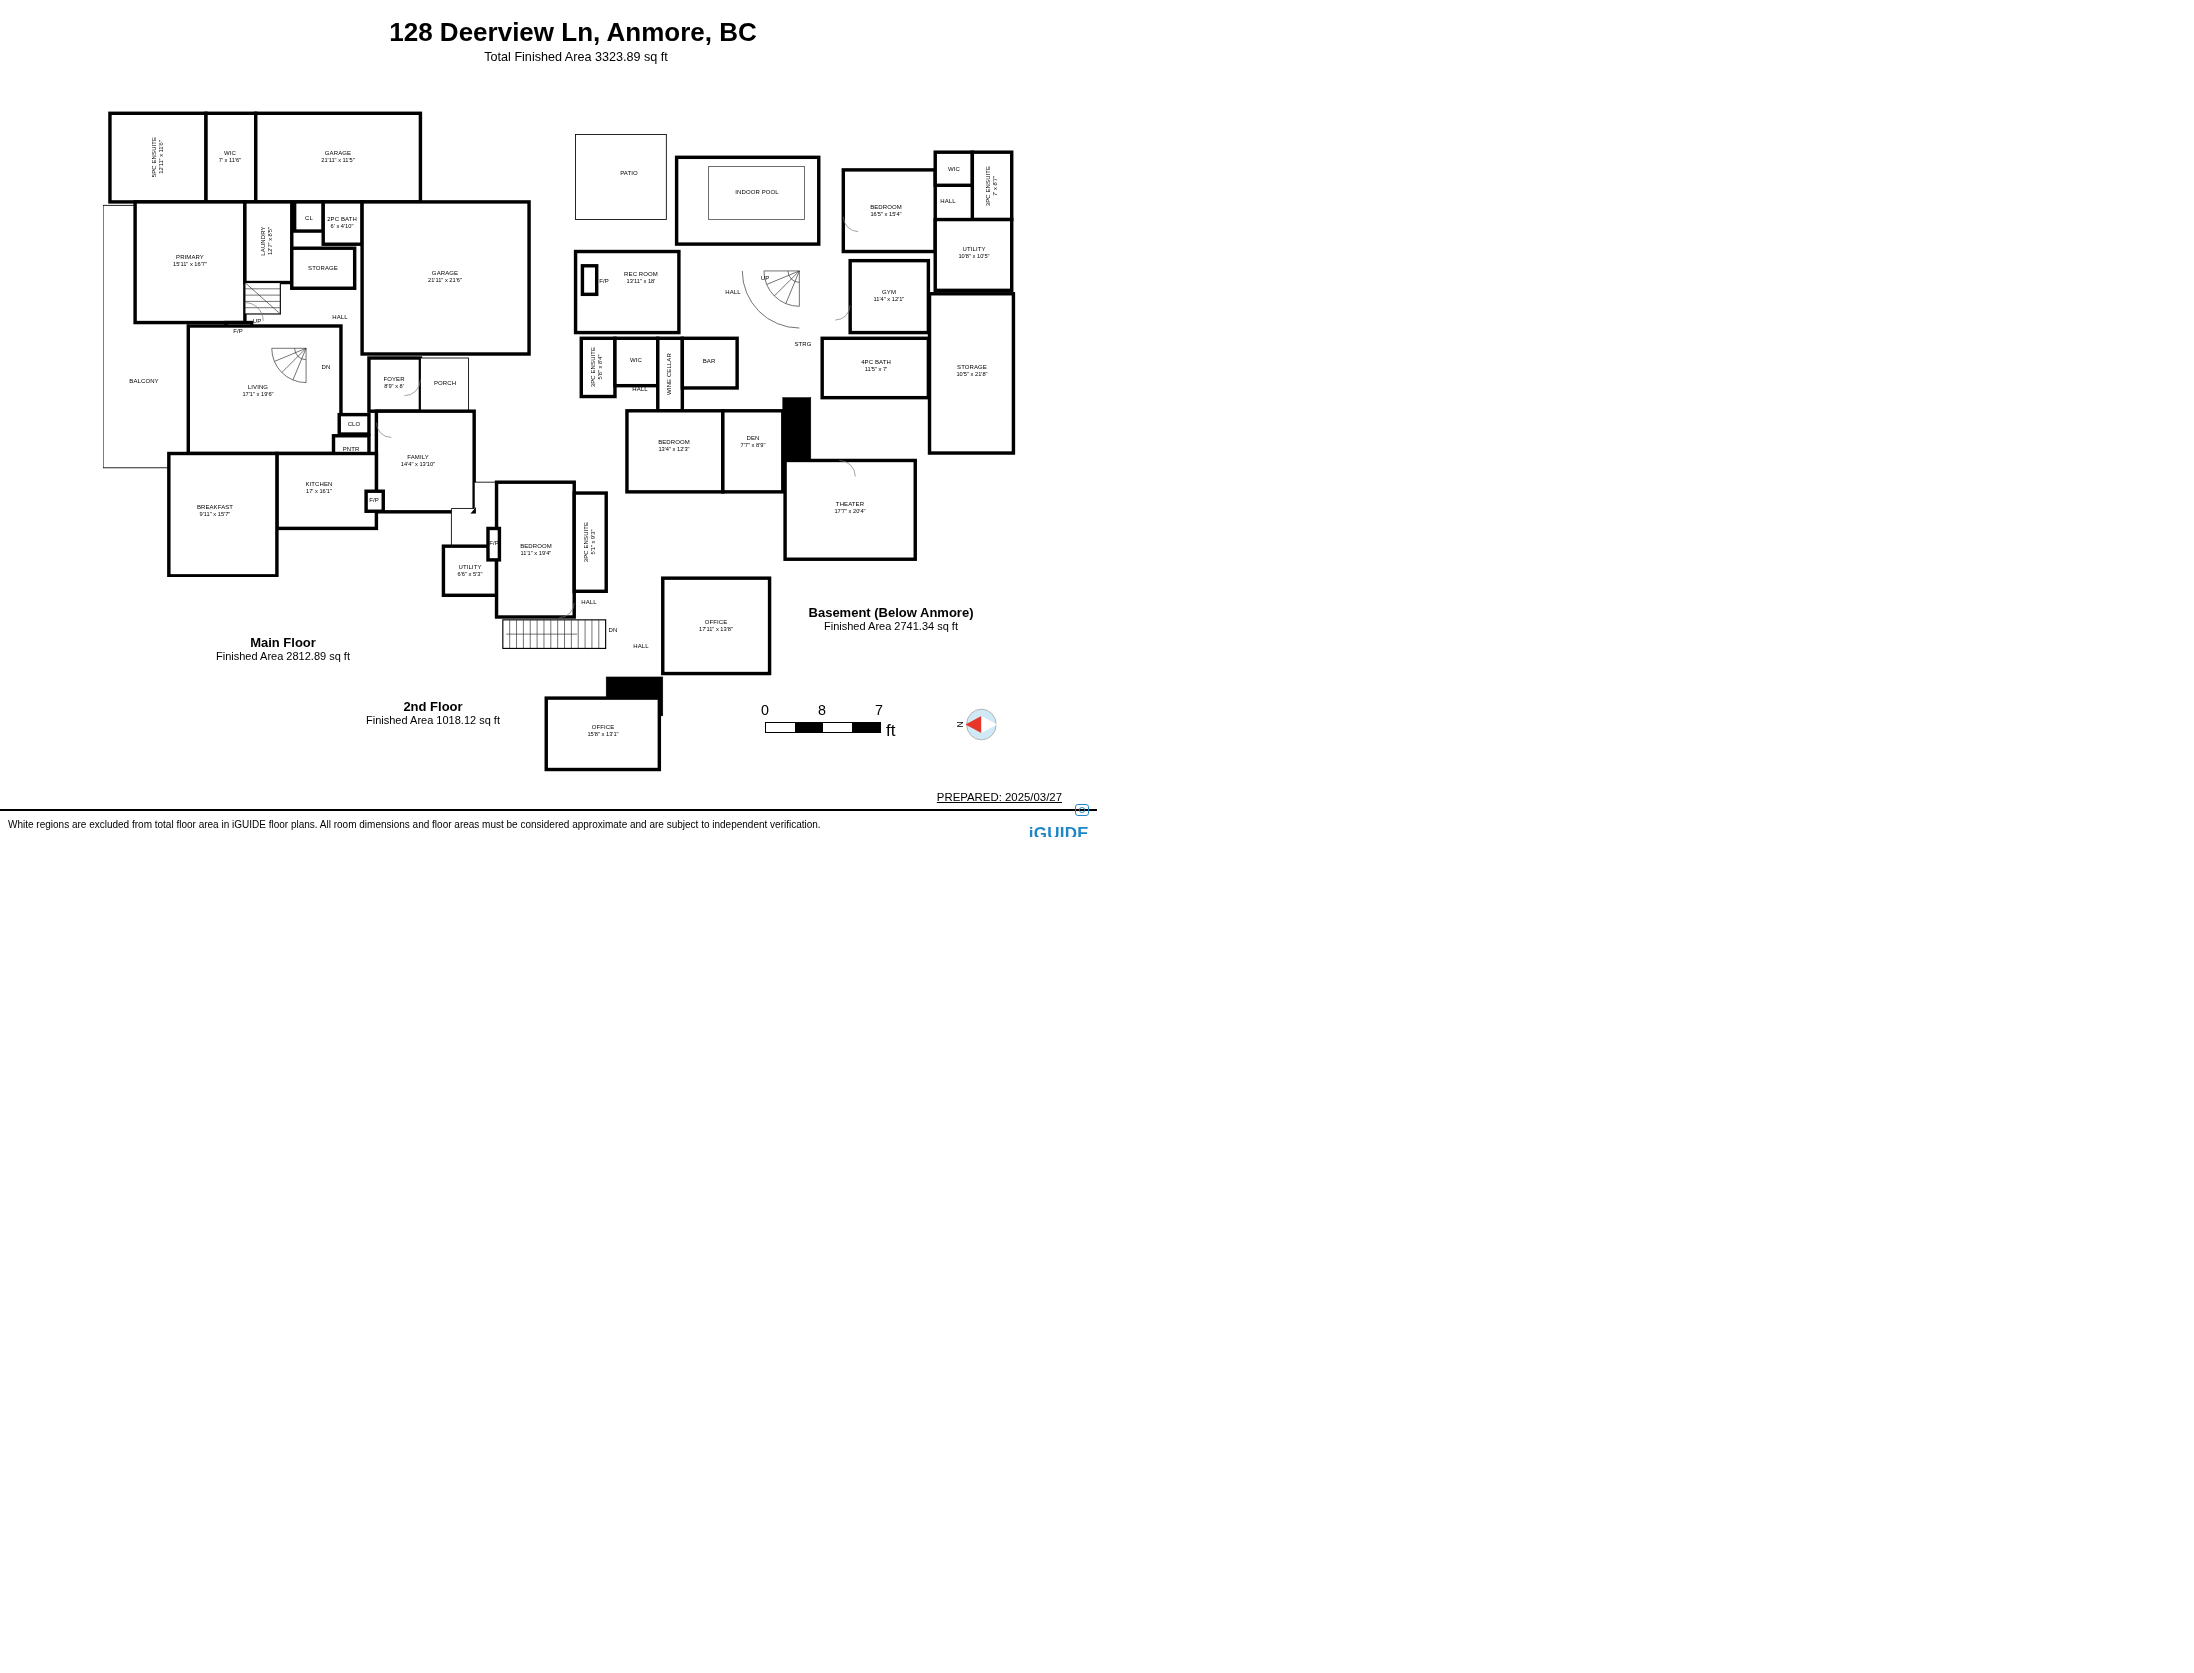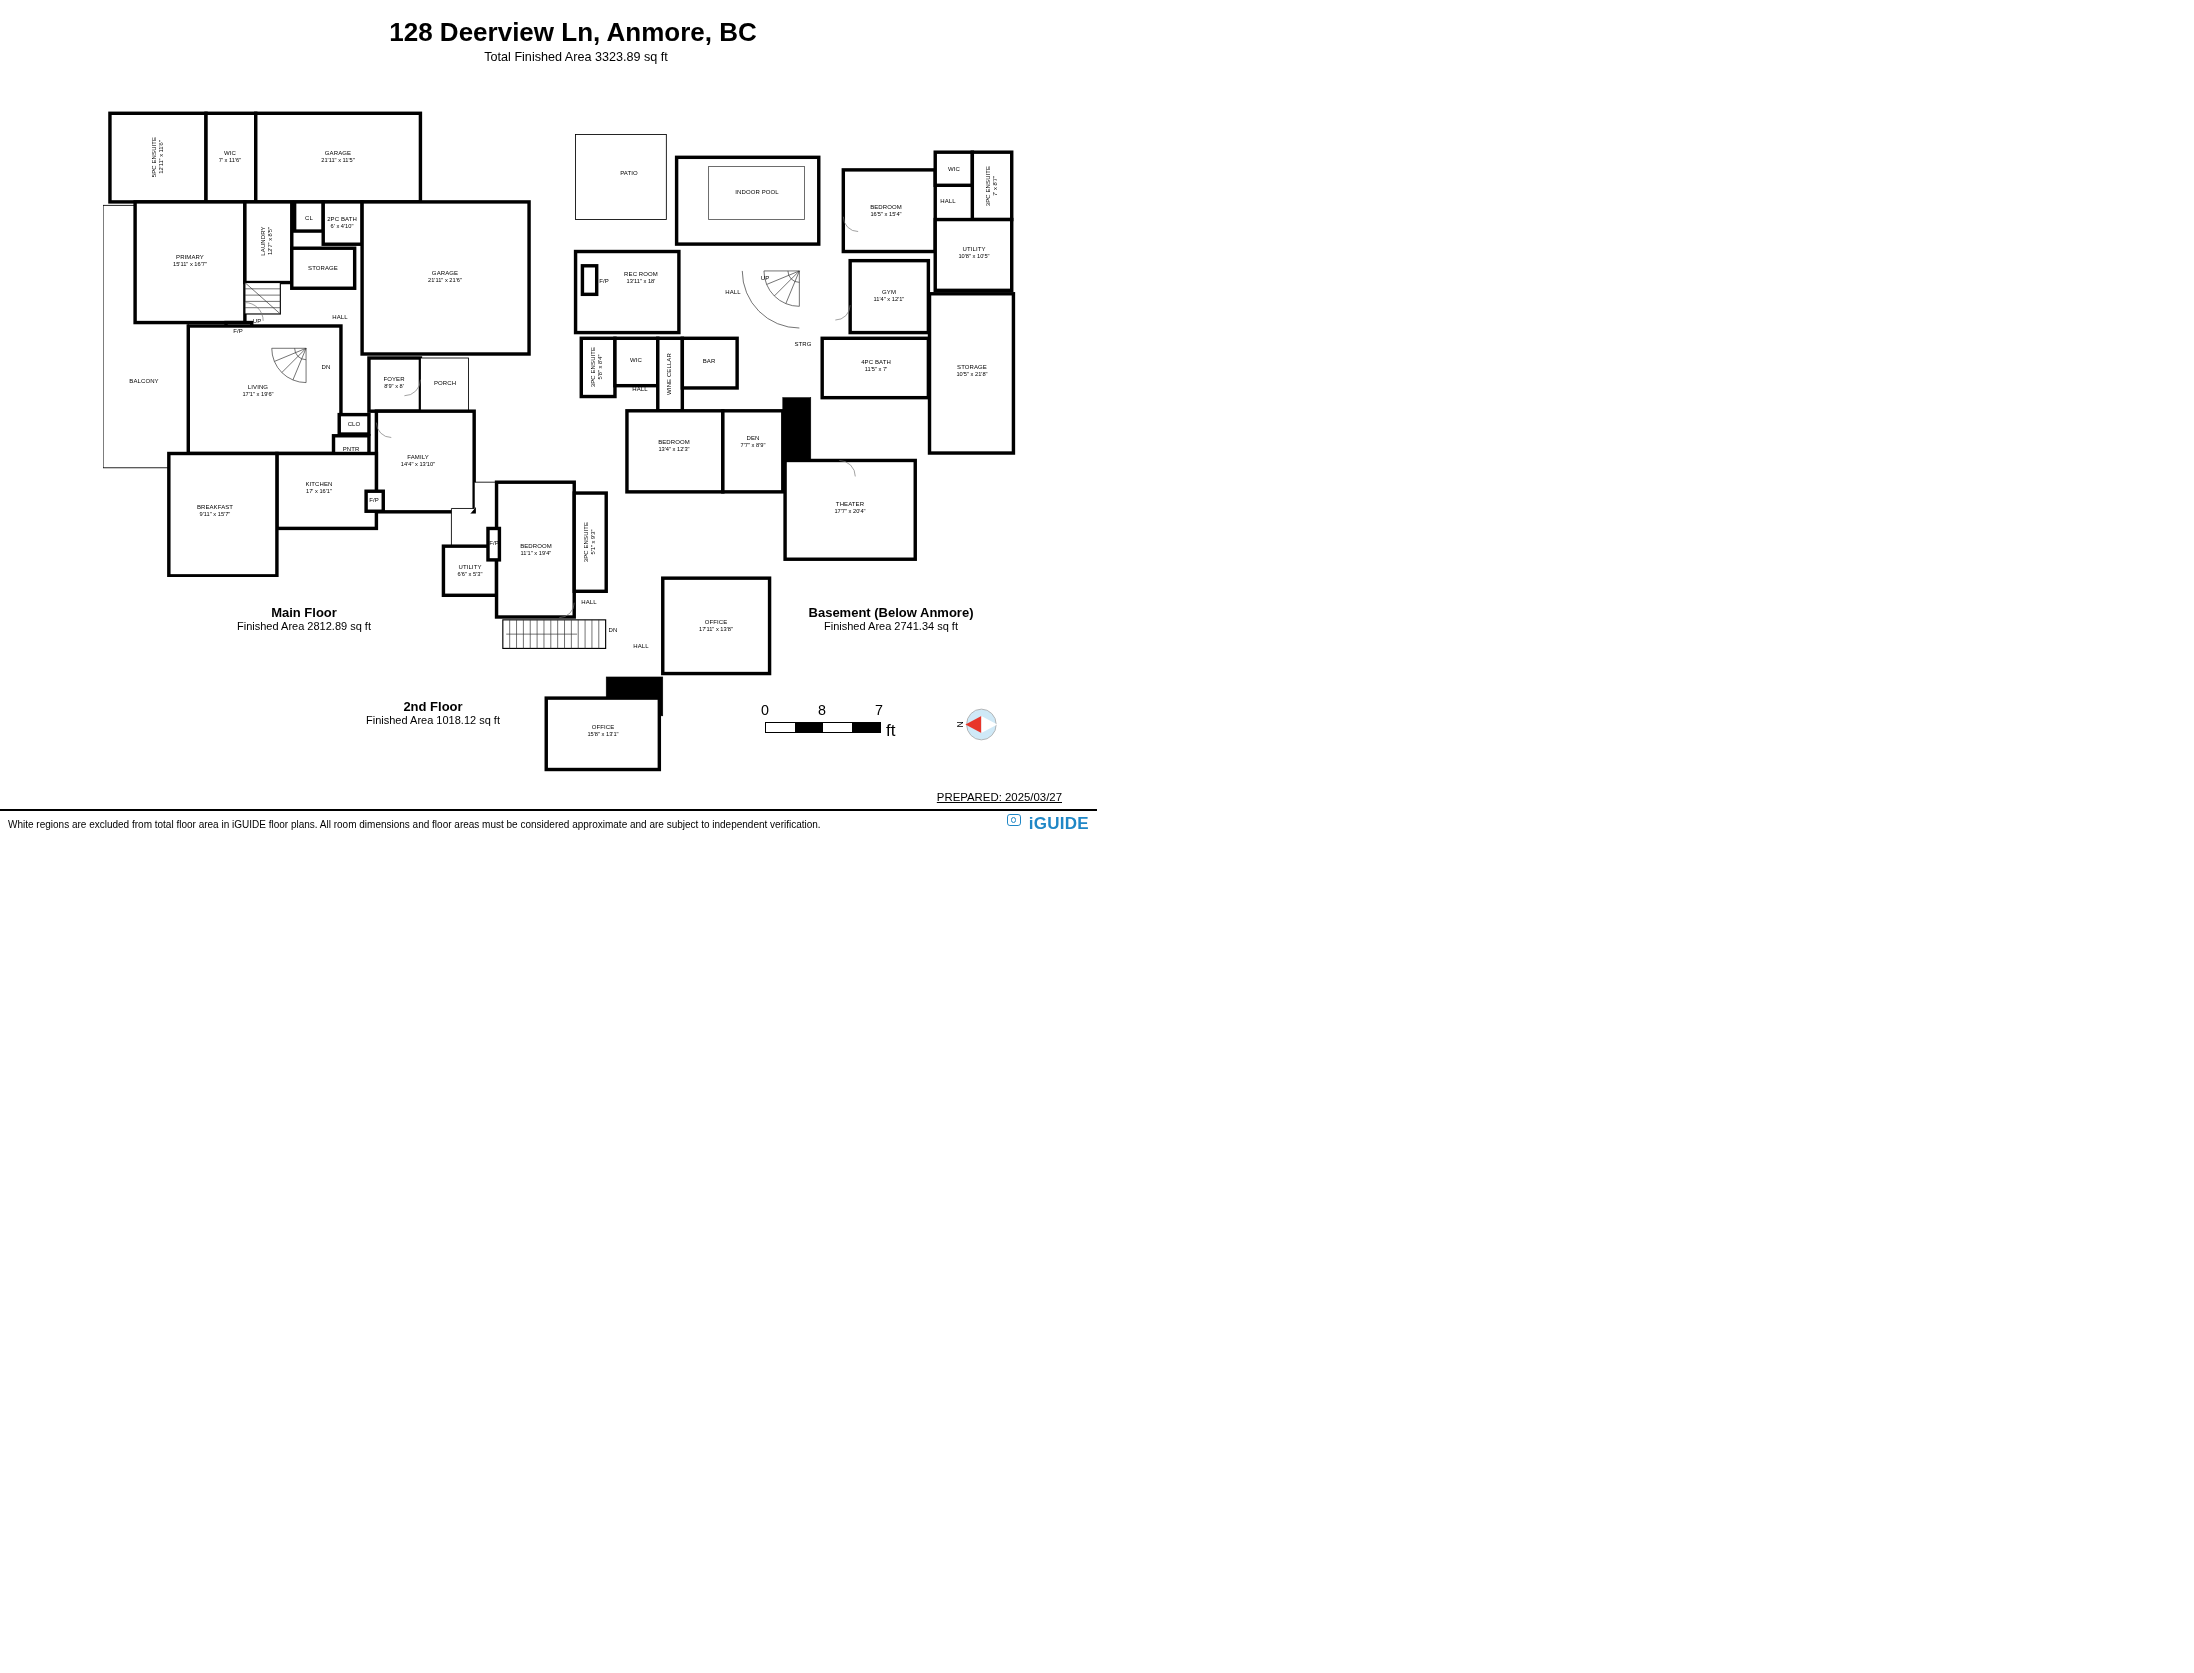--- a/index.html
+++ b/index.html
@@ -32,21 +32,21 @@
   .sb-ticks span{position:absolute;transform:translateX(-50%);}
   .sb-bar{position:relative;width:114px;height:8.6px;border:1.1px solid #000;display:flex;margin-top:3.4px;}
   .sb-bar i{flex:1;}
   .seg-w{background:#fff;} .seg-b{background:#000;}
   .sb-unit{position:absolute;left:121px;top:19.4px;font-size:17px;}
   .compass{position:absolute;}
   .prepared{position:absolute;font-size:11.4px;white-space:nowrap;text-decoration:underline;}
   .footer{position:absolute;left:0;right:0;bottom:0;height:26px;border-top:2.3px solid #000;
           display:flex;align-items:center;justify-content:space-between;padding:0 8px;background:#fff;}
   .disclaimer{font-size:10px;}
-  .brand{display:flex;align-items:flex-start;gap:8px;color:#1f87c6;}
+  .brand{display:flex;align-items:flex-end;gap:8px;color:#1f87c6;flex-direction:column;}
   .logo-icon{width:12px;height:9.7px;border:1.7px solid #1f87c6;border-radius:2.9px;
              display:flex;align-items:center;justify-content:center;}
   .logo-dot{width:3.4px;height:3.4px;border:1.1px solid #1f87c6;border-radius:50%;}
   .logo-text{font-size:17px;font-weight:bold;letter-spacing:0.3px;}
 </style>
 </head>
 <body>
 
 <div class="page">
 
@@ -317,21 +317,21 @@
           <div class="rname">DEN</div>
           <div class="rdims">7'7" x 8'9"</div>
         </div>
         <div class="room-label" style="left: 279px; top: 377px;">
           <div class="rname">THEATER</div>
           <div class="rdims">17'7" x 20'4"</div>
         </div>
       </div>
   </div>
 
-  <div class="caption" style="left:283px;top:605px;margin-left:21px;">
+  <div class="caption" style="left:283px;top:635px;">
     <div class="cap-title">Main Floor</div>
     <div class="cap-area">Finished Area 2812.89 sq ft</div>
   </div>
   <div class="caption" style="left:433px;top:699px;">
     <div class="cap-title">2nd Floor</div>
     <div class="cap-area">Finished Area 1018.12 sq ft</div>
   </div>
   <div class="caption" style="left:891px;top:605px;">
     <div class="cap-title">Basement (Below Anmore)</div>
     <div class="cap-area">Finished Area 2741.34 sq ft</div>

